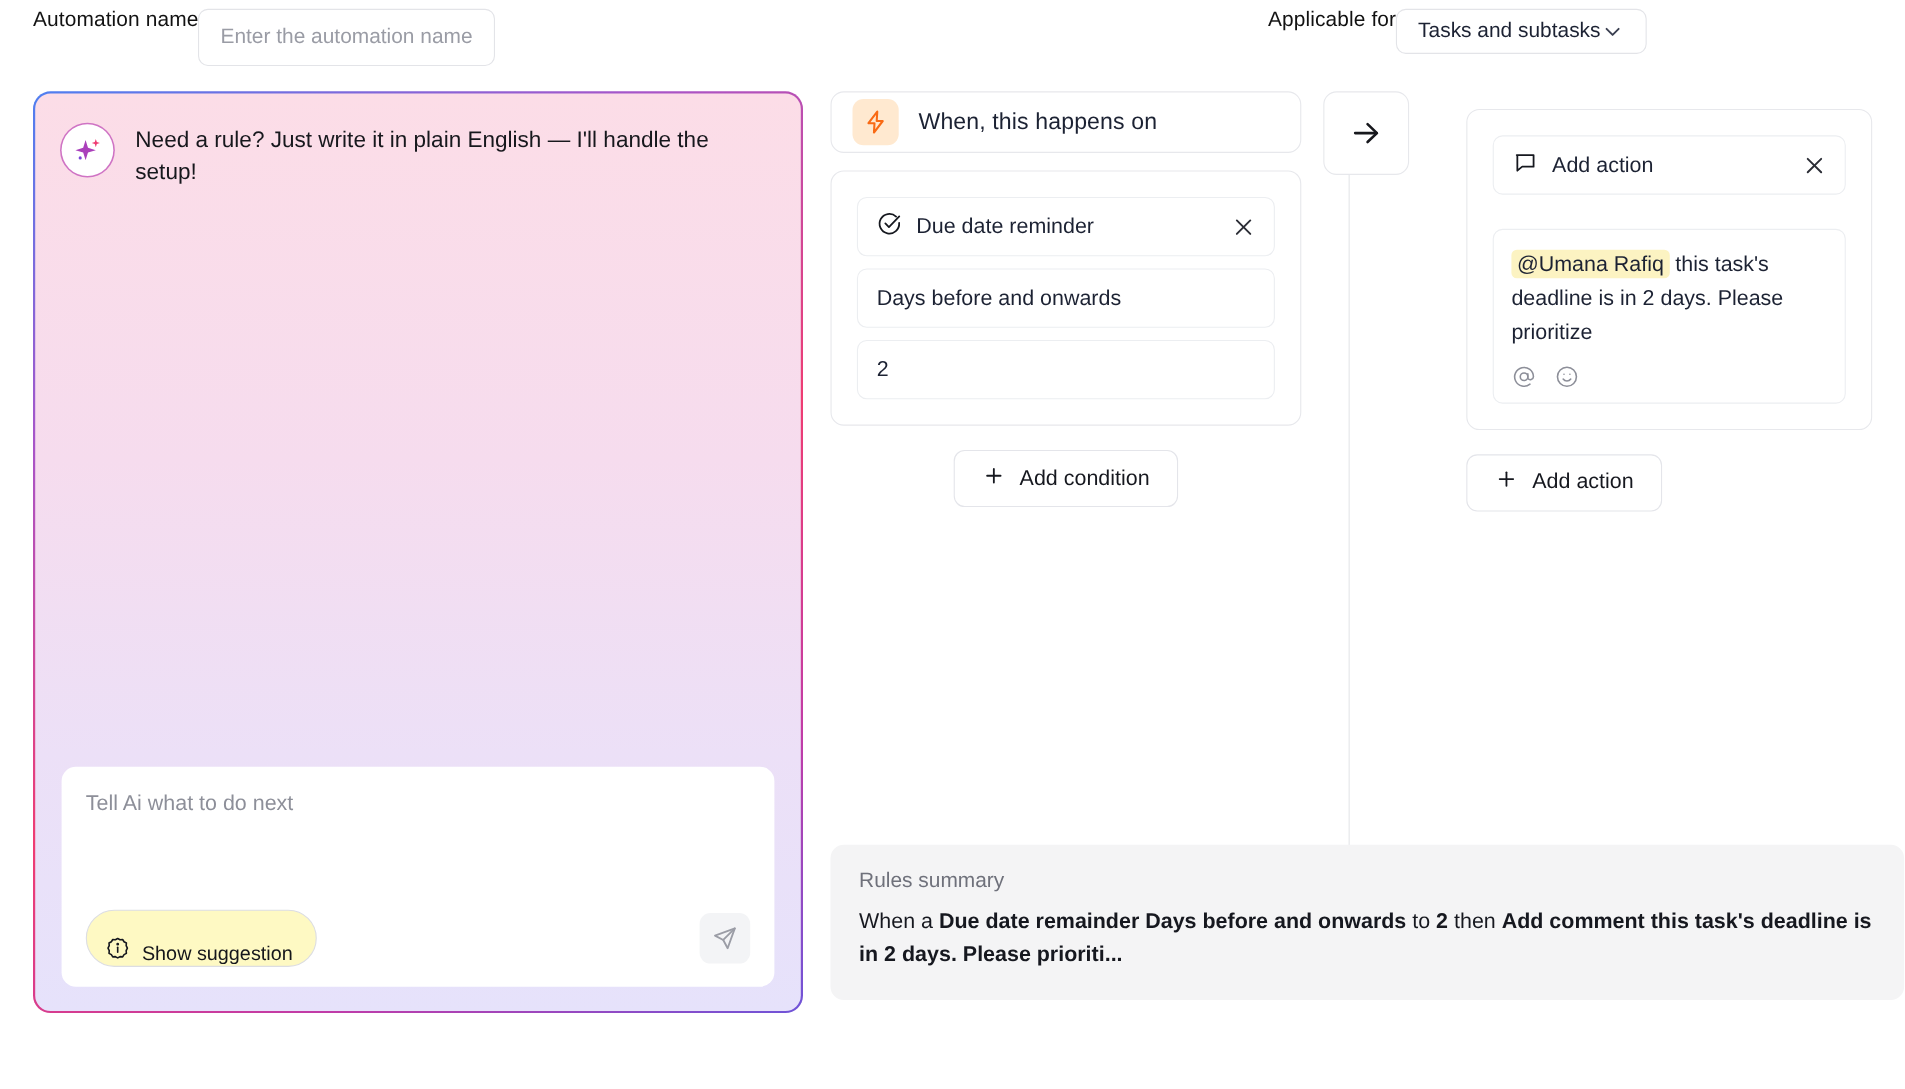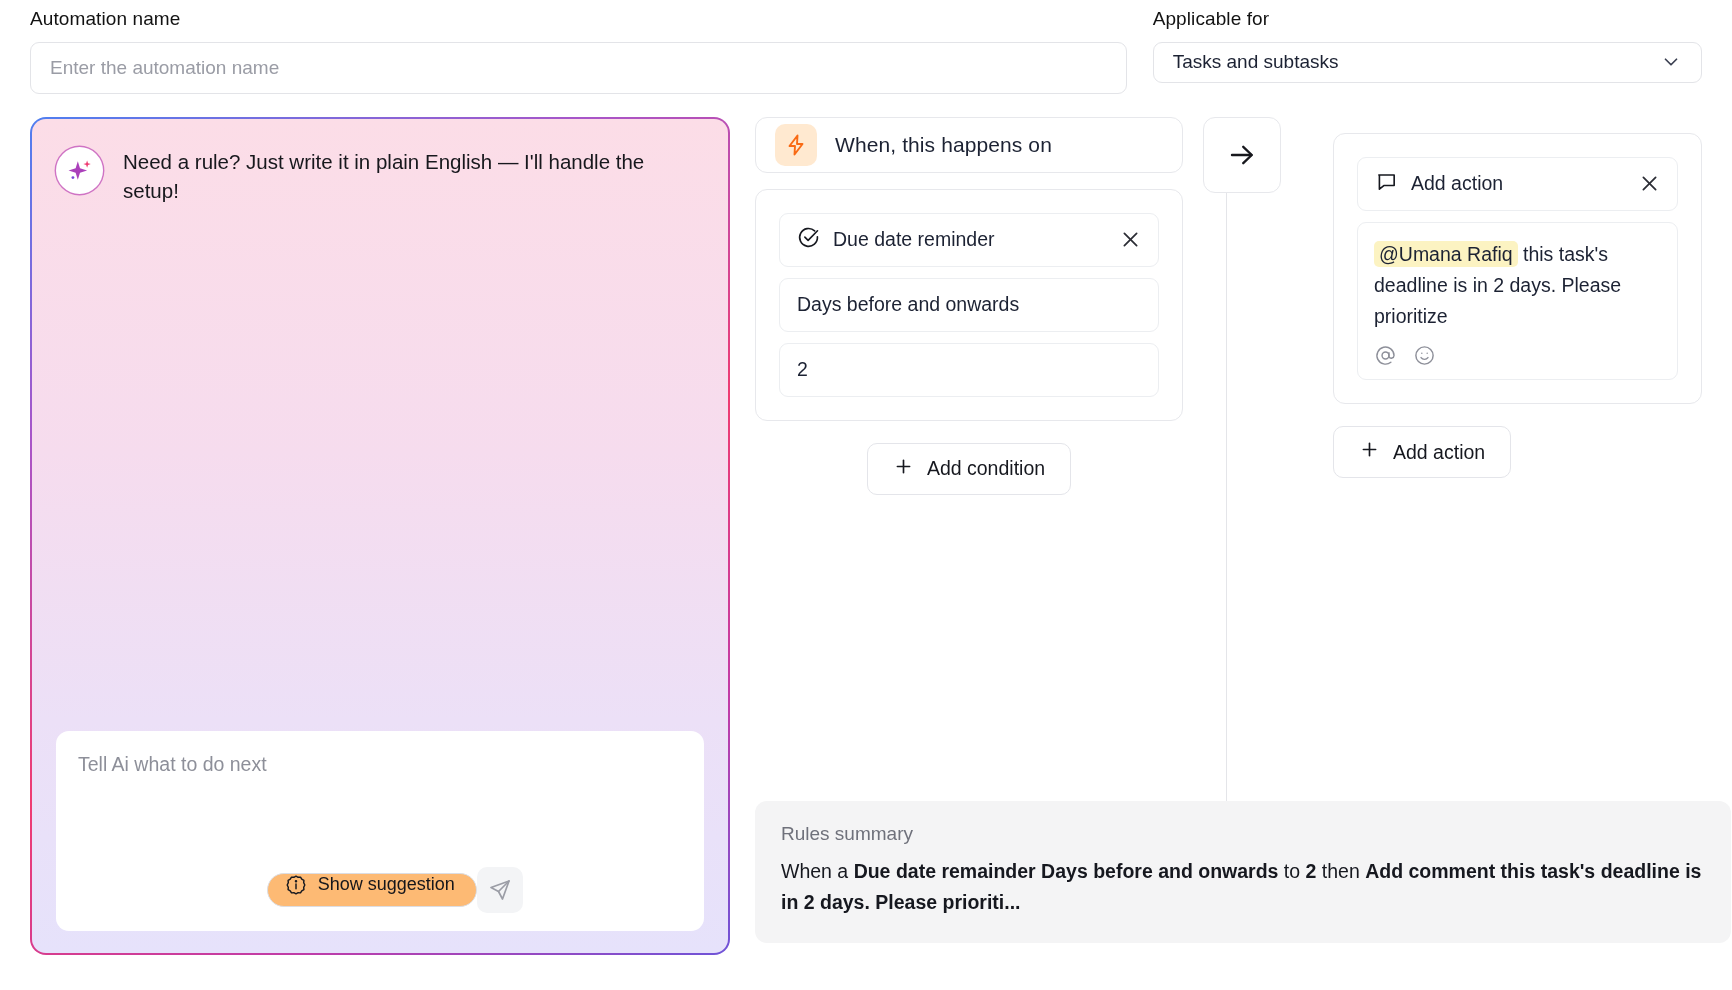--- a/index.html
+++ b/index.html
@@ -19,21 +19,21 @@
     padding: 0;
   }
 
   
   .top-row {
     display: flex;
     gap: 26px;
     padding: 0 30px;
     padding-top: 8px;
   }
-  .field-block { display: flex; flex-direction: column; }
+  .field-block { display: flex; flex-direction: row; }
   .field-block.left  { width: 1110px; }
   .field-block.right { width: 556px; }
 
   .field-label {
     font-size: 19px;
     color: #121212;
     letter-spacing: .1px;
     margin-bottom: 11px;
     line-height: 1.2;
   }
@@ -111,42 +111,43 @@
   }
 
   .ai-spacer { flex: 1 1 auto; }
 
   .ai-composer {
     background: #ffffff;
     border-radius: 13px;
     height: 200px;
     padding: 22px 22px 18px 22px;
     display: flex;
+    flex-direction: column;
     position: relative;
   }
   .ai-composer-placeholder {
     font-size: 19.5px;
     color: #8d8f99;
     line-height: 1.2;
   }
   .ai-composer-bottom {
     margin-top: auto;
     display: flex;
     align-items: center;
     justify-content: space-between;
   }
   .suggestion-btn {
     display: inline-flex;
-    align-items: flex-start;
+    align-items: flex-end;
     gap: 11px;
-    height: 34px;
+    height: 52px;
     padding: 0 21px 0 17px;
     border: 1px solid #dcdde2;
     border-radius: 999px;
-    background: #fdba74;
+    background: #fef9c3;
     font-size: 18px;
     color: #15161b;
     cursor: pointer;
   }
   .send-btn {
     width: 46px; height: 46px;
     border-radius: 10px;
     background: #f3f4f6;
     display: flex; align-items: center; justify-content: center;
     cursor: pointer;
@@ -231,20 +232,21 @@
     justify-content: space-between;
   }
   .row-field .lhs { display: flex; align-items: center; gap: 13px; }
   .row-close { color: #2b2d35; display: flex; align-items: center; cursor: pointer; }
 
   .comment-box {
     border: 1px solid #eceef1;
     border-radius: 9px;
     background: #fff;
     padding: 16px 16px 12px 16px;
+    margin-top: 20px;
   }
   .comment-text {
     font-size: 19.5px;
     line-height: 1.6;
     color: #1c2233;
   }
   .mention {
     background: #fcf3c2;
     border-radius: 5px;
     padding: 2px 5px;

